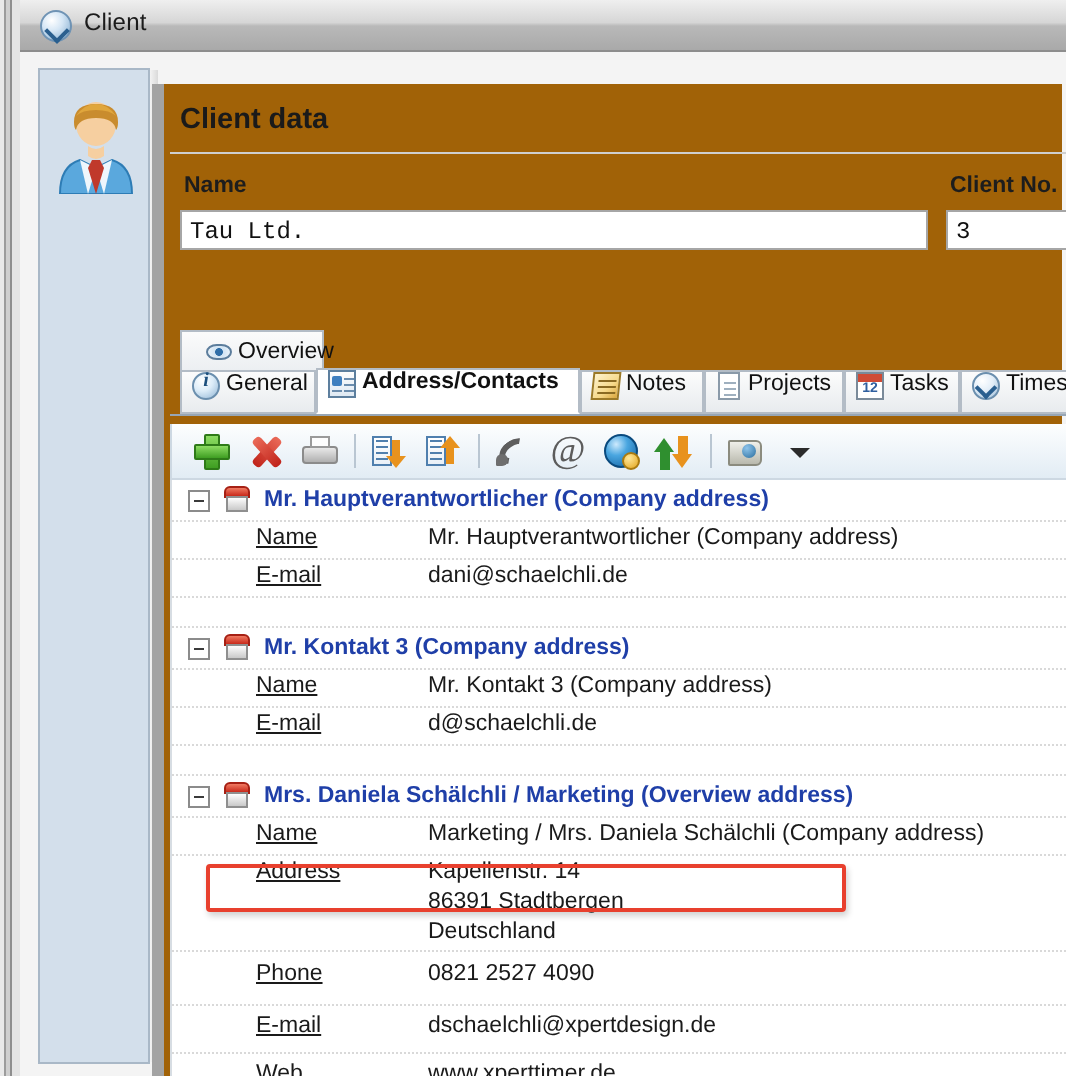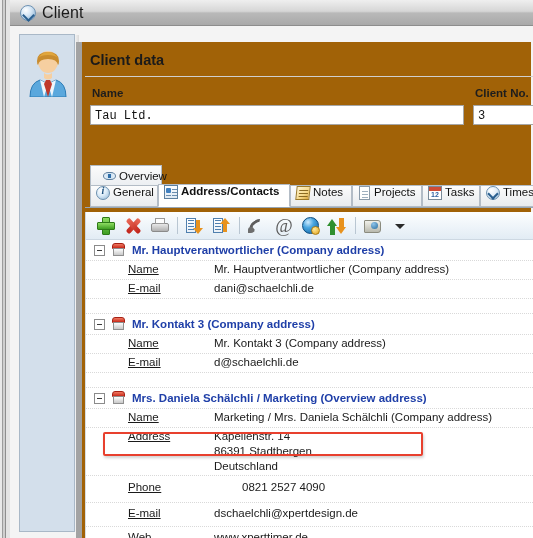--- a/index.html
+++ b/index.html
@@ -40,21 +40,21 @@
   }
   .tb-collapse-icon::after {
     content: "";
     position: absolute; left: 3px; top: 5px;
     width: 7px; height: 7px;
     border-right: 2px solid #2a5f8f; border-bottom: 2px solid #2a5f8f;
     transform: rotate(45deg);
   }
   .tb-title {
     position: absolute; left: 32px; top: 4px;
-    font-size: 16px; color: #1b1b1b; font-weight: normal;
+    font-size: 12px; color: #1b1b1b; font-weight: normal;
     letter-spacing: 0.1px;
   }
 
   
   .win-body {
     position: absolute; left: 10px; top: 26px; width: 523px; height: 512px;
     background: #f4f4f4;
     box-sizing: border-box;
   }
 
@@ -606,21 +606,21 @@
           <div class="row">
             <div class="lbl"><span>Name</span></div>
             <div class="val">Marketing / Mrs. Daniela Schälchli (Company address)</div>
           </div>
           <div class="row">
             <div class="lbl"><span>Address</span></div>
             <div class="val">Kapellenstr. 14
 86391 Stadtbergen
 Deutschland</div>
           </div>
-          <div class="row" style="min-height:22px;padding-top:4px;gap:28px;">
+          <div class="row" style="min-height:22px;padding-top:4px;">
             <div class="lbl"><span>Phone</span></div>
             <div class="val">0821 2527 4090</div>
           </div>
           <div class="row" style="min-height:20px;padding-top:3px;">
             <div class="lbl"><span>E-mail</span></div>
             <div class="val">dschaelchli@xpertdesign.de</div>
           </div>
           <div class="row" style="min-height:20px;padding-top:3px;">
             <div class="lbl"><span>Web</span></div>
             <div class="val">www.xperttimer.de</div>

